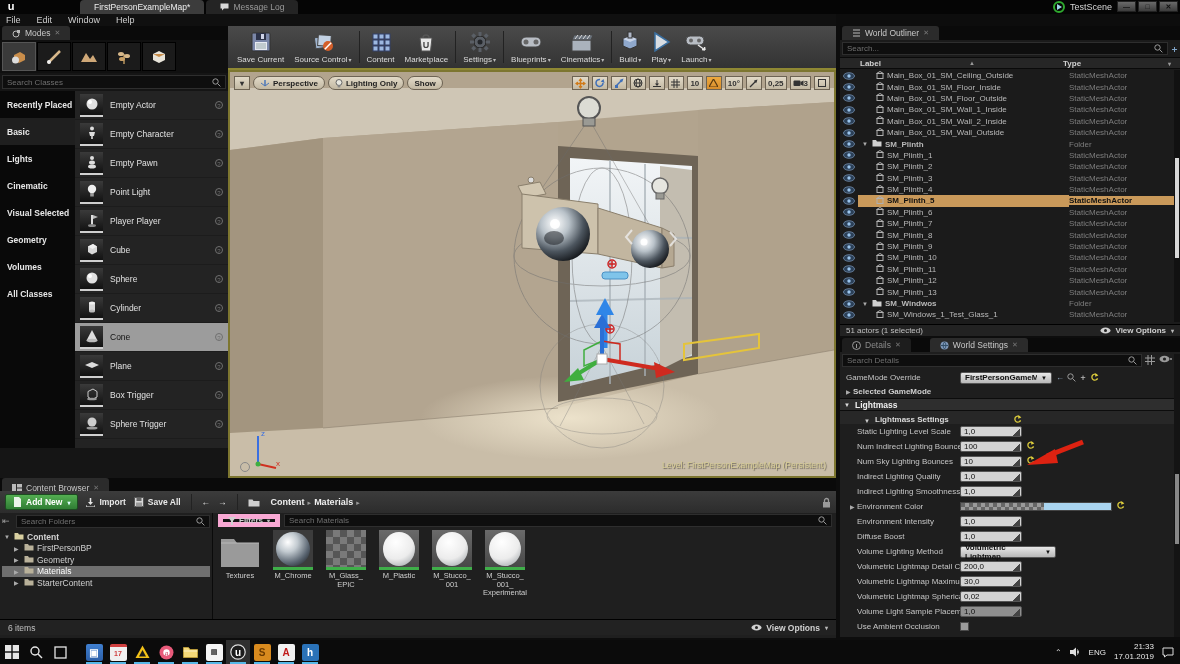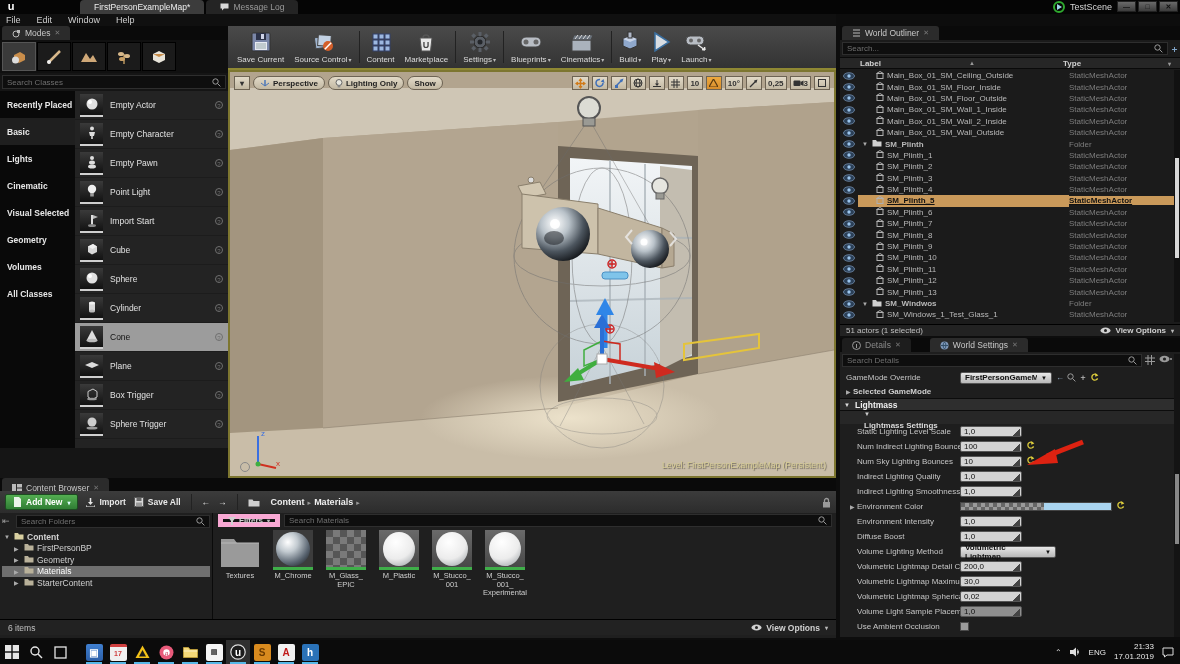--- a/index.html
+++ b/index.html
@@ -63,39 +63,39 @@
 #outliner { left:840px; top:26px; width:340px; height:310px; background:#1b1b1b; }
 #outliner-tabrow { left:0; top:0; width:340px; height:14px; background:#0a0a0a; }
 #outliner-search { left:2px; top:16px; width:326px; height:13px; }
 #outliner-add { left:330px; top:17px; width:10px; height:11px; color:#7fa4c8; font-size:9px; font-weight:bold; }
 #outliner-header { left:0; top:31px; width:340px; height:12px; background:#262626; border-top:1px solid #0a0a0a; border-bottom:1px solid #0a0a0a; display:flex; align-items:center; font-size:8px; color:#d0d0d0; font-weight:bold; }
 #outliner-rows { left:0; top:44px; width:334px; height:252px; overflow:hidden; }
 .orow { height:11.4px; display:flex; align-items:center; font-size:8px; color:#b9b9b9; }
 .orow .eyec { width:18px; display:flex; justify-content:center; flex:none; }
 .orow .lbl { flex:1; display:flex; align-items:center; gap:3px; height:100%; overflow:hidden; white-space:nowrap; }
 .orow .typ { width:105px; flex:none; color:#7e7e7e; }
-.orow.selected .lbl, .orow.selected .typ { background:#c9995a; color:#111; font-weight:bold;text-decoration:underline; }
+.orow.selected .lbl, .orow.selected .typ { background:#c9995a; color:#111; font-weight:bold; }
 .exp { color:#aaa; font-size:6px; width:7px; }
 #outliner-scroll { left:334px; top:44px; width:6px; height:252px; background:#111; }
 #outliner-scroll .thumb { position:absolute; left:1px; width:4px; background:#d8d8d8; }
 #outliner-footer { left:0; top:298px; width:340px; height:12px; border-top:1px solid #000; display:flex; align-items:center; justify-content:space-between; padding:0 6px; font-size:8px; color:#c0c0c0; background:#222; }
 
 
 #details { left:840px; top:338px; width:340px; height:299px; background:#1e1e1e; }
 #details-tabrow { left:0; top:0; width:340px; height:14px; background:#0a0a0a; display:flex; gap:19px; }
 #details-search { left:2px; top:16px; width:300px; height:13px; }
 #details-tools { left:305px; top:17px; width:34px; display:flex; gap:4px; color:#9a9a9a; font-size:8px; }
 .prop-row { display:flex; align-items:center; height:15px; padding-left:17px; font-size:8px; color:#c6c6c6; }
 .prop-label { width:103px; flex:none; overflow:hidden; white-space:nowrap; }
 .spin { width:62px; height:11px; background:#d4d4d4; border:1px solid #555; border-radius:2px; color:#111; font-size:8px; display:flex; align-items:center; padding:0 3px; position:relative; }
 .spin .sp { position:absolute; right:1px; top:1px; width:7px; height:8px; background:linear-gradient(135deg,transparent 50%,#444 50%); }
 .spin.disabled { background:#8f8f8f; }
 .ddbtn { height:12px; background:linear-gradient(#e8e8e8,#b8b8b8); border:1px solid #555; border-radius:2px; color:#111; font-size:8px; font-weight:bold; display:flex; align-items:center; padding:0 4px; gap:3px; }
 .section-hd { height:13px; background:#2e2e2e; border-top:1px solid #0c0c0c; border-bottom:1px solid #0c0c0c; display:flex; align-items:center; gap:4px; padding-left:4px; color:#efefef; font-weight:bold; font-size:8.5px; }
-.subsection-hd { height:13px; background:#272727; display:flex; align-items:flex-start; gap:4px; padding-left:24px; color:#dadada; font-weight:bold; font-size:8px;flex-direction:column; }
+.subsection-hd { height:13px; background:#272727; display:flex; align-items:flex-end; gap:4px; padding-left:24px; color:#dadada; font-weight:bold; font-size:8px; }
 .colorbar { width:152px; height:9px; border:1px solid #444; display:flex; }
 .colorbar .chk { width:55%; background-image:linear-gradient(45deg,#9a9a9a 25%,transparent 25%,transparent 75%,#9a9a9a 75%),linear-gradient(45deg,#9a9a9a 25%,#666 25%,#666 75%,#9a9a9a 75%); background-size:8px 8px; background-position:0 0,4px 4px; background-color:#777; }
 .colorbar .col { flex:1; background:#a9d4ef; }
 .cbx { width:9px; height:9px; background:#9a9a9a; border:1px solid #4a4a4a; }
 #details-scroll { left:334px; top:16px; width:6px; height:283px; background:#141414; }
 #details-scroll .thumb { position:absolute; left:1px; width:4px; background:#888; }
 
 
 #cbrowser { left:0; top:478px; width:836px; height:160px; background:#1f1f1f; }
 #cb-tabrow { left:0; top:0; width:836px; height:13px; background:#0a0a0a; }
@@ -291,21 +291,21 @@
             <span class="grab-ring">?</span>
           </div>
           <div class="pitem">
             <div class="pi-thumb">
               <svg width="12" height="14">
                 <rect x="5" y="2" width="2" height="10" fill="#ddd"></rect>
                 <polygon points="7,2 12,4 7,6" fill="#bbb"></polygon>
                 <ellipse cx="6" cy="12.5" rx="4" ry="1.5" fill="#888"></ellipse>
               </svg>
             </div>
-            <span class="pi-label">Import Start</span>
+            <span class="pi-label">Player Player</span>
             <span class="grab-ring">?</span>
           </div>
           <div class="pitem">
             <div class="pi-thumb">
               <svg width="14" height="14">
                 <polygon points="3,4.5 8,2 12,4.5 12,10 7,12.5 3,10" fill="#d8d8d8"></polygon>
                 <polygon points="3,4.5 8,2 12,4.5 7.5,7" fill="#f0f0f0"></polygon>
               </svg>
             </div>
             <span class="pi-label">Cube</span>

